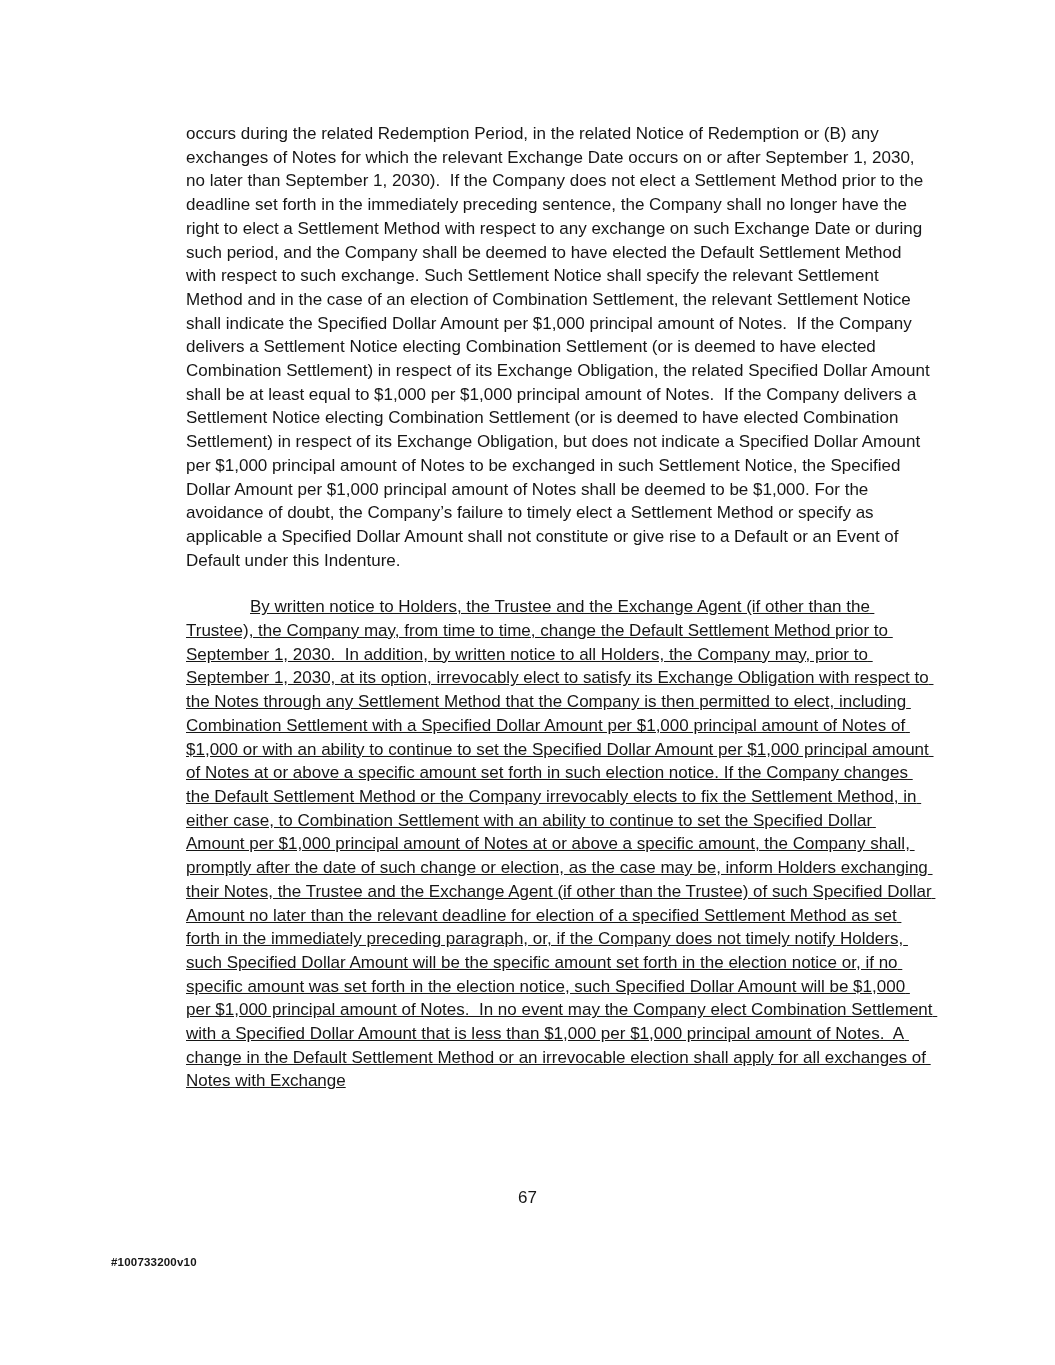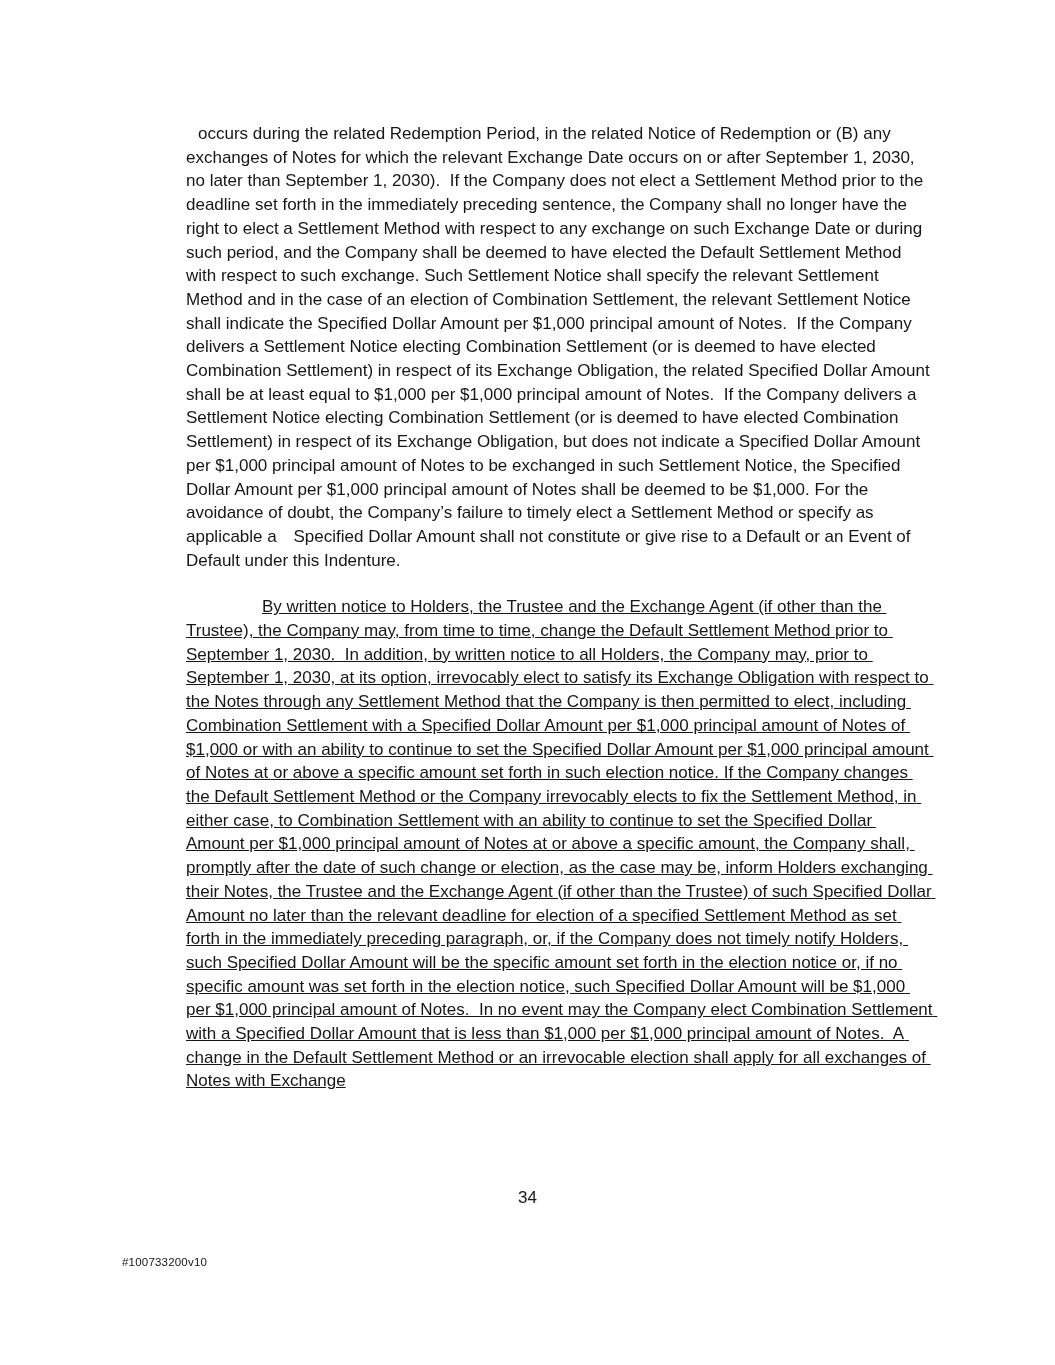--- a/index.html
+++ b/index.html
@@ -34,46 +34,46 @@
   }
   .para + .para {
     margin-top: 23px;
   }
   .para.indent {
     text-indent: 64px;
     text-decoration: underline;
   }
   .seg-sans {
     font-family: "Liberation Sans", sans-serif;
-    margin-left: 12px;
   }
   .seg-serif {
     font-family: Liberation Sans, sans-serif;
   }
   .page-number {
     position: absolute;
     top: 1188px;
     left: 0;
     width: 100%;
     text-align: center;
     font-size: 17px;
     color: #161616;
   }
   .footer-id {
     position: absolute;
-    left: 122px;
+    left: 111px;
     top: 1256px;
     font-size: 11.5px;
     color: #161616;
     letter-spacing: 0.2px;
+    font-weight: bold;
   }
 </style>
 </head>
 <body>
 
 <div class="page">
   <div class="text-block">
       <p class="para"><span class="seg-sans">occurs during the related Redemption Period, in the related Notice of Redemption or (B) any exchanges of Notes for which the relevant Exchange Date occurs on or after September 1, 2030, no later than September 1, 2030).  If the Company does not elect a Settlement Method prior to the deadline set forth in the immediately preceding sentence, the Company shall no longer have the right to elect a Settlement Method with respect to any exchange on such Exchange Date or during such period, and the Company shall be deemed to have elected the Default Settlement Method with respect to such exchange. Such Settlement Notice shall specify the relevant Settlement Method and in the case of an election of Combination Settlement, the relevant Settlement Notice shall indicate the Specified Dollar Amount per $1,000 principal amount of Notes.  If the Company delivers a Settlement Notice electing Combination Settlement (or is deemed to have elected Combination Settlement) in respect of its Exchange Obligation, the related Specified Dollar Amount shall be at least equal to $1,000 per $1,000 principal amount of Notes.  If the Company delivers a Settlement Notice electing Combination Settlement (or is deemed to have elected Combination Settlement) in respect of its Exchange Obligation, but does not indicate a Specified Dollar Amount per $1,000 principal amount of Notes to be exchanged in such Settlement Notice, the Specified Dollar Amount per $1,000 principal amount of Notes shall be deemed to be $1,000. For the avoidance of doubt, the </span><span class="seg-serif">Company’s failure to timely elect a Settlement Method or specify as applicable a </span><span class="seg-sans">Specified Dollar Amount shall not constitute or give rise to a Default or an Event of Default under this Indenture.</span></p>
       <p class="para indent"><span class="seg-sans">By written notice to Holders, the Trustee and the Exchange Agent (if other than the Trustee), the Company may, from time to time, change the Default Settlement Method prior to September 1, 2030.  In addition, by written notice to all Holders, the Company may, prior to September 1, 2030, at its option, irrevocably elect to satisfy its Exchange Obligation with respect to the Notes through any Settlement Method that the Company is then permitted to elect, including Combination Settlement with a Specified Dollar Amount per $1,000 principal amount of Notes of $1,000 or with an ability to continue to set the Specified Dollar Amount per $1,000 principal amount of Notes at or above a specific amount set forth in such election notice. If the Company changes the Default Settlement Method or the Company irrevocably elects to fix the Settlement Method, in either case, to Combination Settlement with an ability to continue to set the Specified Dollar Amount per $1,000 principal amount of Notes at or above a specific amount, the Company shall, promptly after the date of such change or election, as the case may be, inform Holders exchanging their Notes, the Trustee and the Exchange Agent (if other than the Trustee) of such Specified Dollar Amount no later than the relevant deadline for election of a specified Settlement Method as set forth in the immediately preceding paragraph, or, if the Company does not timely notify Holders, such Specified Dollar Amount will be the specific amount set forth in the election notice or, if no specific amount was set forth in the election notice, such Specified Dollar Amount will be $1,000 per $1,000 principal amount of Notes.  In no event may the Company elect Combination Settlement with a Specified Dollar Amount that is less than $1,000 per $1,000 principal amount of Notes.  A change in the Default Settlement Method or an irrevocable election shall apply for all exchanges of Notes with Exchange</span></p>
     </div>
-  <div class="page-number">34</div>
+  <div class="page-number">67</div>
   <div class="footer-id">#100733200v10</div>
 </div>
 
 </body></html>

